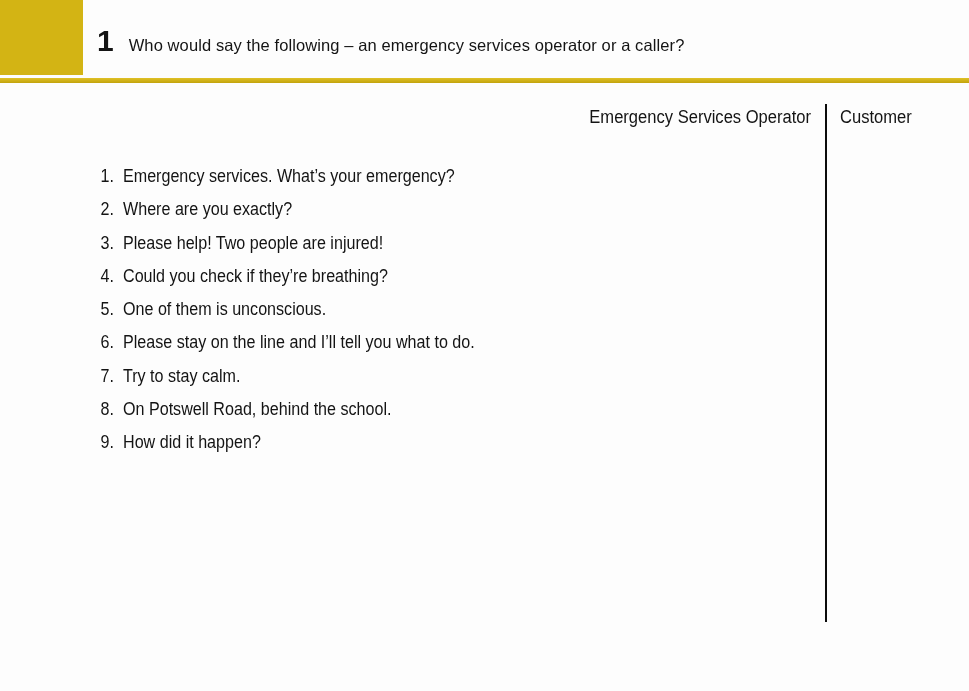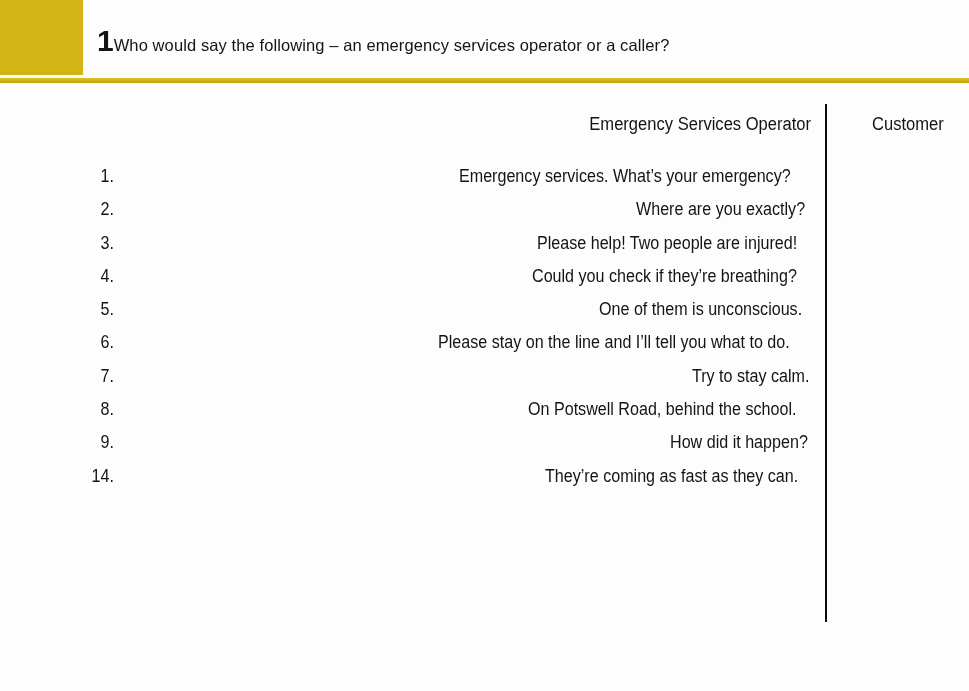--- a/index.html
+++ b/index.html
@@ -19,56 +19,56 @@
   .accent-square{
     position:absolute;left:0;top:0;width:83px;height:75px;
     background:var(--accent);
   }
 
   .header{
     position:absolute;left:97px;top:26px;
     display:flex;align-items:baseline;white-space:nowrap;
   }
   .ex-num{font-size:30px;font-weight:700;line-height:1;}
-  .ex-title{font-size:16.5px;font-weight:400;letter-spacing:0.1px;}
+  .ex-title{font-size:16.5px;font-weight:400;margin-left:15px;letter-spacing:0.1px;}
 
   .rule{
     position:absolute;left:0;top:78px;width:969px;height:5px;
     background:linear-gradient(#e0c126,#c2a30c);
     box-shadow:0 5px 9px -3px rgba(110,110,110,0.35);
   }
 
   .cond{
     display:inline-block;
     transform:scaleX(0.92);
     transform-origin:0 50%;
     white-space:nowrap;
   }
   .cond.right-origin{transform-origin:100% 50%;}
 
-  .col-head{position:absolute;top:113px;font-size:18px;line-height:22px;}
+  .col-head{position:absolute;top:106px;font-size:18px;line-height:22px;}
   .col-head.left{left:460px;width:351px;text-align:right;}
-  .col-head.right{left:840px;margin-left:32px;}
+  .col-head.right{left:840px;}
 
   .divider{
     position:absolute;left:825px;top:104px;width:1.5px;height:518px;
     background:#0c0c0c;
   }
 
   .list{position:absolute;left:80px;top:160px;width:740px;}
   .row{
     display:flex;align-items:baseline;
     height:33.3px;line-height:33.3px;
     font-size:17.5px;
   }
   .num{
     flex:0 0 34px;width:34px;text-align:right;
     margin-right:9px;
   }
-  .text{flex:1 1 auto;text-align:right;}
+  .text{flex:1 1 auto;}
 </style>
 </head>
 <body>
 
 <div class="page">
 
   <div class="accent-square"></div>
 
   <div class="header">
     <span class="ex-num">1</span>
@@ -117,19 +117,15 @@
       <span class="text"><span class="cond">Try to stay calm.</span></span>
     </div>
     <div class="row">
       <span class="num cond right-origin">8.</span>
       <span class="text"><span class="cond">On Potswell Road, behind the school.</span></span>
     </div>
     <div class="row">
       <span class="num cond right-origin">9.</span>
       <span class="text"><span class="cond">How did it happen?</span></span>
     </div>
-    <div class="row">
-      <span class="num cond right-origin">14.</span>
-      <span class="text"><span class="cond">They’re coming as fast as they can.</span></span>
-    </div>
   </div>
 
 </div>
 
 </body></html>

